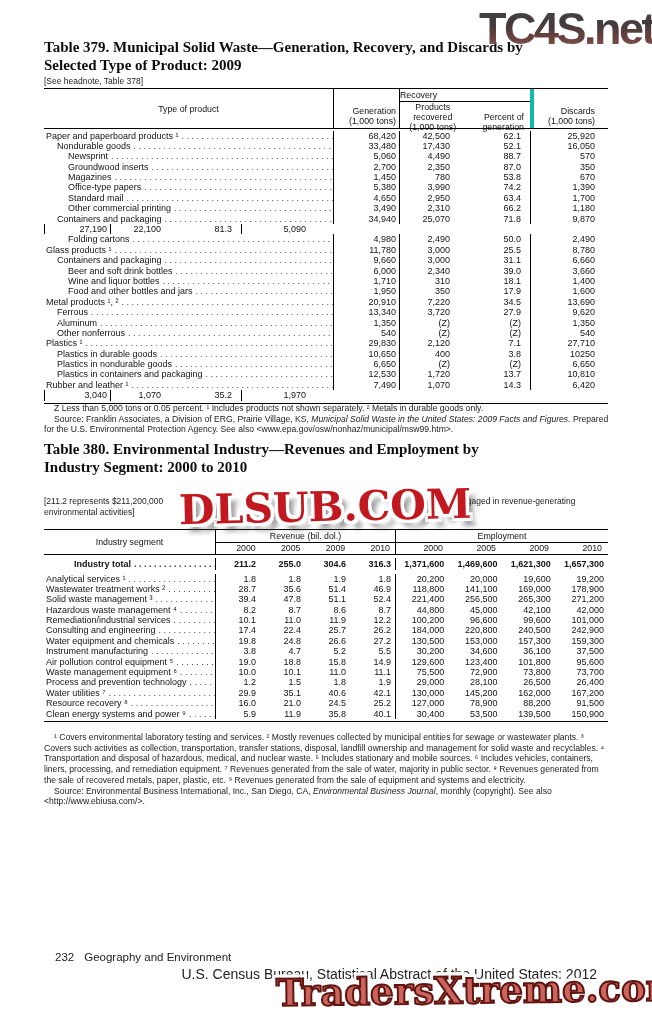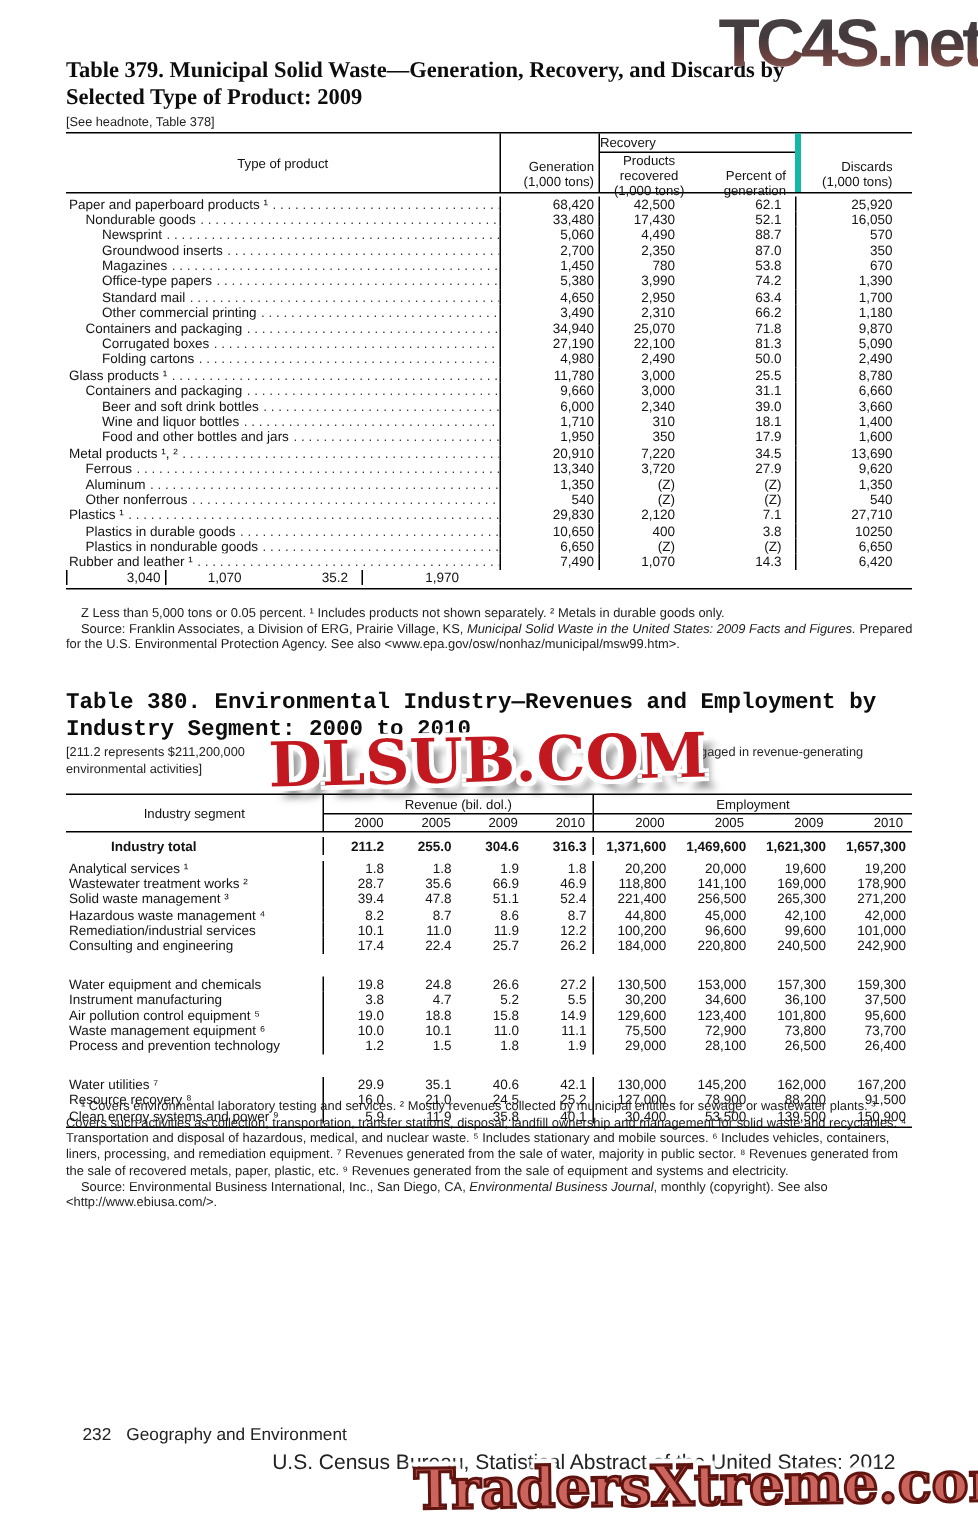--- a/index.html
+++ b/index.html
@@ -9,21 +9,21 @@
     font-family:"Liberation Sans", sans-serif; color:#141414; overflow:hidden;
     margin:0 auto;
   }
   
   .tbl-title {
     position:absolute; left:44px; width:566px;
     font-family:"Liberation Serif", serif; font-weight:bold;
     font-size:15px; line-height:17.5px; color:#0d0d0d;
   }
   #t379-title { top:39px; }
-  #t380-title { top:460px;font-family:Liberation Mono, monospace; }
+  #t380-title { top:441px; }
   .headnote { position:absolute; left:44px; font-size:8.5px; line-height:10.5px; color:#222; }
   #t379-headnote { top:76px; }
   #t380-hn1 { top:496px; width:564px; }
   #t380-hn1 .hn-right { position:absolute; left:418px; top:0; }
   #t380-hn2 { top:506.5px; }
 
   
   .tbl { position:absolute; left:44px; width:564px; font-size:9px; color:#131313; }
 
   
@@ -36,21 +36,21 @@
   .h-rec-t { text-align:left; border-bottom:1px solid #000; line-height:12px; height:13px; }
   .h-rec-cols { display:flex; flex:1; }
   .h-rec { width:66px; display:flex; align-items:flex-end; justify-content:center; text-align:center; padding-bottom:2px; }
   .h-pct { width:65px; display:flex; align-items:flex-end; justify-content:flex-end; text-align:right; padding:0 6px 2px 0; }
   .h-disc { width:78px; border-left:4px solid #14b8a6; display:flex; align-items:flex-end; justify-content:flex-end; text-align:right; padding:0 13px 2px 0; }
 
   .t-body { border-bottom:1px solid #000; padding:1.5px 0 2px 0; }
   .trow { display:flex; line-height:10.4px; height:10.4px; }
   .c-lbl { display:flex; overflow:hidden; }
   .c379-lbl { width:289px; }
-  .c380-lbl { width:171px;flex-direction:column; }
+  .c380-lbl { width:171px; }
   .lbl { white-space:nowrap; }
   .ind0 { padding-left:2px; } .ind1 { padding-left:13px; } .ind2 { padding-left:24px; }
   .dots { flex:1; overflow:hidden; white-space:nowrap; color:#333; padding-left:3px; }
   .dots::before { content:". . . . . . . . . . . . . . . . . . . . . . . . . . . . . . . . . . . . . . . . . . . . . . . . . . . . . . . . . . . . . . . . . . . . . . . . . . . . . . . . . . . . . . . ."; }
   .num { text-align:right; }
   .c-gen  { width:66px; border-left:1px solid #000; padding-right:3px; }
   .c-rec  { width:66px; border-left:1px solid #000; padding-right:15px; }
   .c-pct  { width:65px; padding-right:9px; }
   .c-disc { width:78px; border-left:1px solid #000; padding-right:13px; }
 
@@ -65,21 +65,21 @@
   .h-yr { text-align:right; }
   .h-yr.rv { width:45px; padding-right:5px; }
   .h-yr.ev { width:53.25px; padding-right:6px; }
   .c-rv { width:45px; padding-right:4px; }
   .c-rv.first { border-left:1px solid #000; }
   .c-ev { width:53.25px; padding-right:4px; }
   .c-ev.first { border-left:1px solid #000; }
   #t380 .t-body { padding-top:0; }
   .total-row { font-weight:bold; line-height:12px; height:12px; margin:2.5px 0 4px 0; }
   .total-row .lbl { padding-left:30px; }
-  .gap { margin-top:15px; }
+  .gap { margin-top:0; }
 
   
   .fns { position:absolute; left:44px; width:566px; font-size:8.6px; line-height:10.7px; color:#1c1c1c; }
   #t379-fns { top:403px; }
   #t380-fns { top:732px; }
   .fn { text-indent:10px; }
 
   
   #footer-left { position:absolute; left:55px; top:951px; font-size:11.5px; color:#222; }
   #footer-left .pg { margin-right:10px; }
@@ -239,24 +239,20 @@
             <span class="lbl ind1">Containers and packaging</span>
             <span class="dots"></span>
           </div>
           <div class="num c-gen">34,940</div>
           <div class="num c-rec">25,070</div>
           <div class="num c-pct">71.8</div>
           <div class="num c-disc">9,870</div>
         </div>
 
         <div class="trow">
-          <div class="c-lbl c379-lbl">
-            <span class="lbl ind2">Corrugated boxes</span>
-            <span class="dots"></span>
-          </div>
           <div class="num c-gen">27,190</div>
           <div class="num c-rec">22,100</div>
           <div class="num c-pct">81.3</div>
           <div class="num c-disc">5,090</div>
         </div>
 
         <div class="trow">
           <div class="c-lbl c379-lbl">
             <span class="lbl ind2">Folding cartons</span>
             <span class="dots"></span>
@@ -392,20 +388,30 @@
           <div class="c-lbl c379-lbl">
             <span class="lbl ind1">Plastics in nondurable goods</span>
             <span class="dots"></span>
           </div>
           <div class="num c-gen">6,650</div>
           <div class="num c-rec">(Z)</div>
           <div class="num c-pct">(Z)</div>
           <div class="num c-disc">6,650</div>
         </div>
 
+        <div class="trow">
+          <div class="c-lbl c379-lbl">
+            <span class="lbl ind1">Plastics in containers and packaging</span>
+            <span class="dots"></span>
+          </div>
+          <div class="num c-gen">12,530</div>
+          <div class="num c-rec">1,720</div>
+          <div class="num c-pct">13.7</div>
+          <div class="num c-disc">10,810</div>
+        </div>
 
         <div class="trow">
           <div class="c-lbl c379-lbl">
             <span class="lbl ind0">Rubber and leather ¹</span>
             <span class="dots"></span>
           </div>
           <div class="num c-gen">7,490</div>
           <div class="num c-rec">1,070</div>
           <div class="num c-pct">14.3</div>
           <div class="num c-disc">6,420</div>
@@ -491,21 +497,21 @@
             <div class="num c-ev">19,200</div>
           </div>
 
           <div class="trow">
             <div class="c-lbl c380-lbl">
               <span class="lbl ind0">Wastewater treatment works ²</span>
               <span class="dots"></span>
             </div>
             <div class="num c-rv first">28.7</div>
             <div class="num c-rv">35.6</div>
-            <div class="num c-rv">66.9</div>
+            <div class="num c-rv">51.4</div>
             <div class="num c-rv">46.9</div>
             <div class="num c-ev first">118,800</div>
             <div class="num c-ev">141,100</div>
             <div class="num c-ev">169,000</div>
             <div class="num c-ev">178,900</div>
           </div>
 
           <div class="trow">
             <div class="c-lbl c380-lbl">
               <span class="lbl ind0">Solid waste management ³</span>

